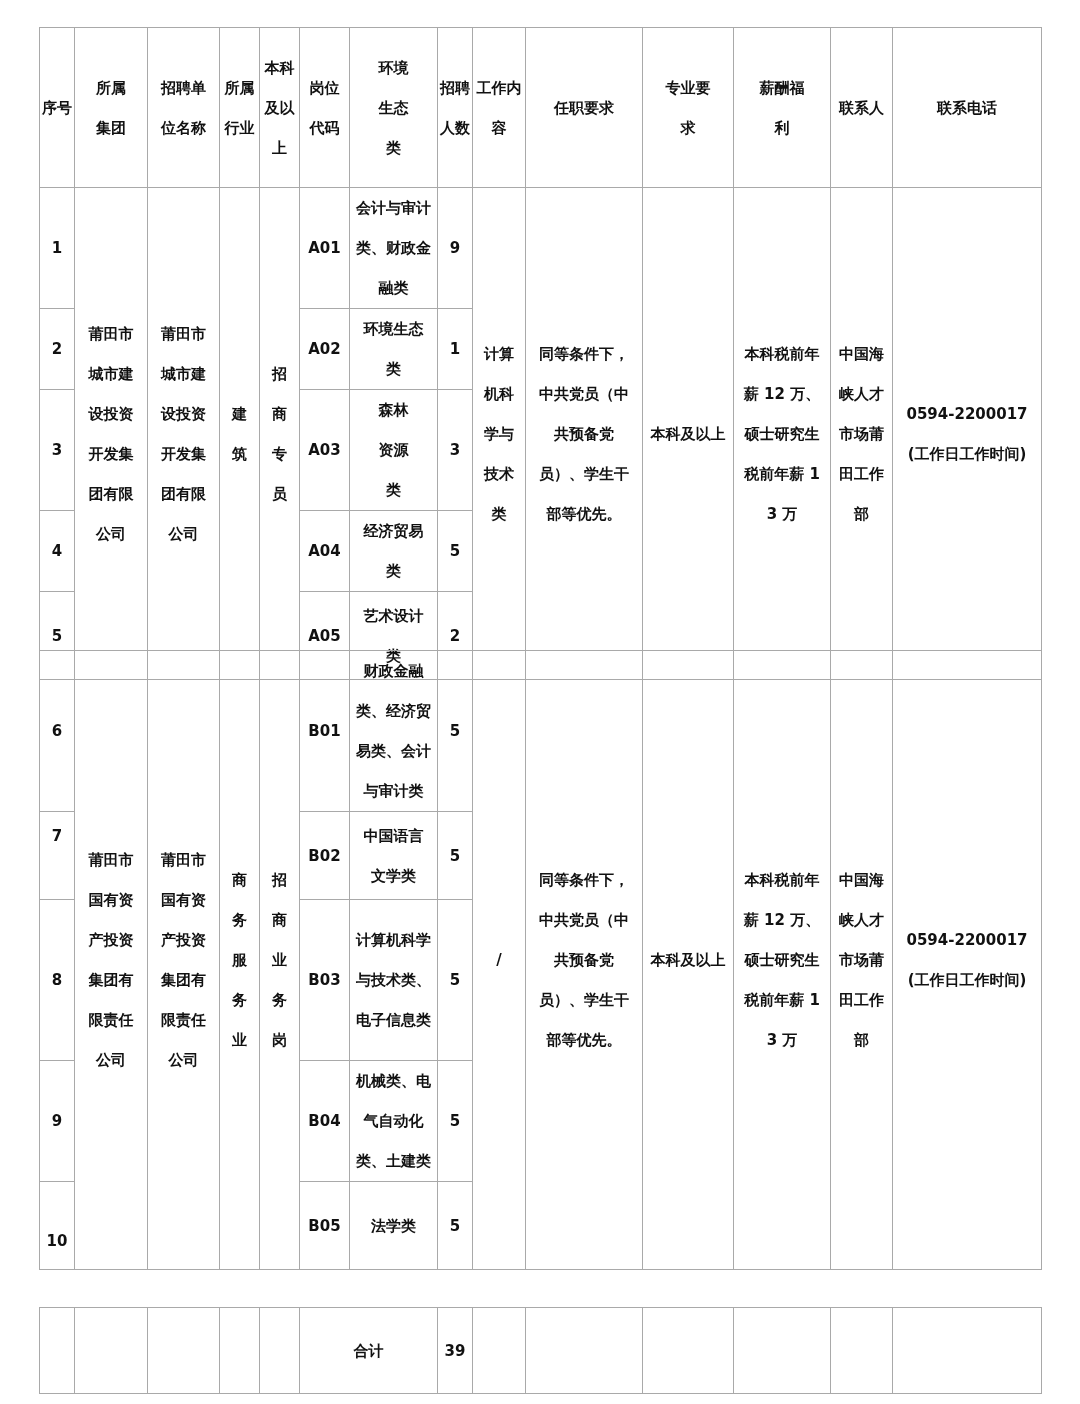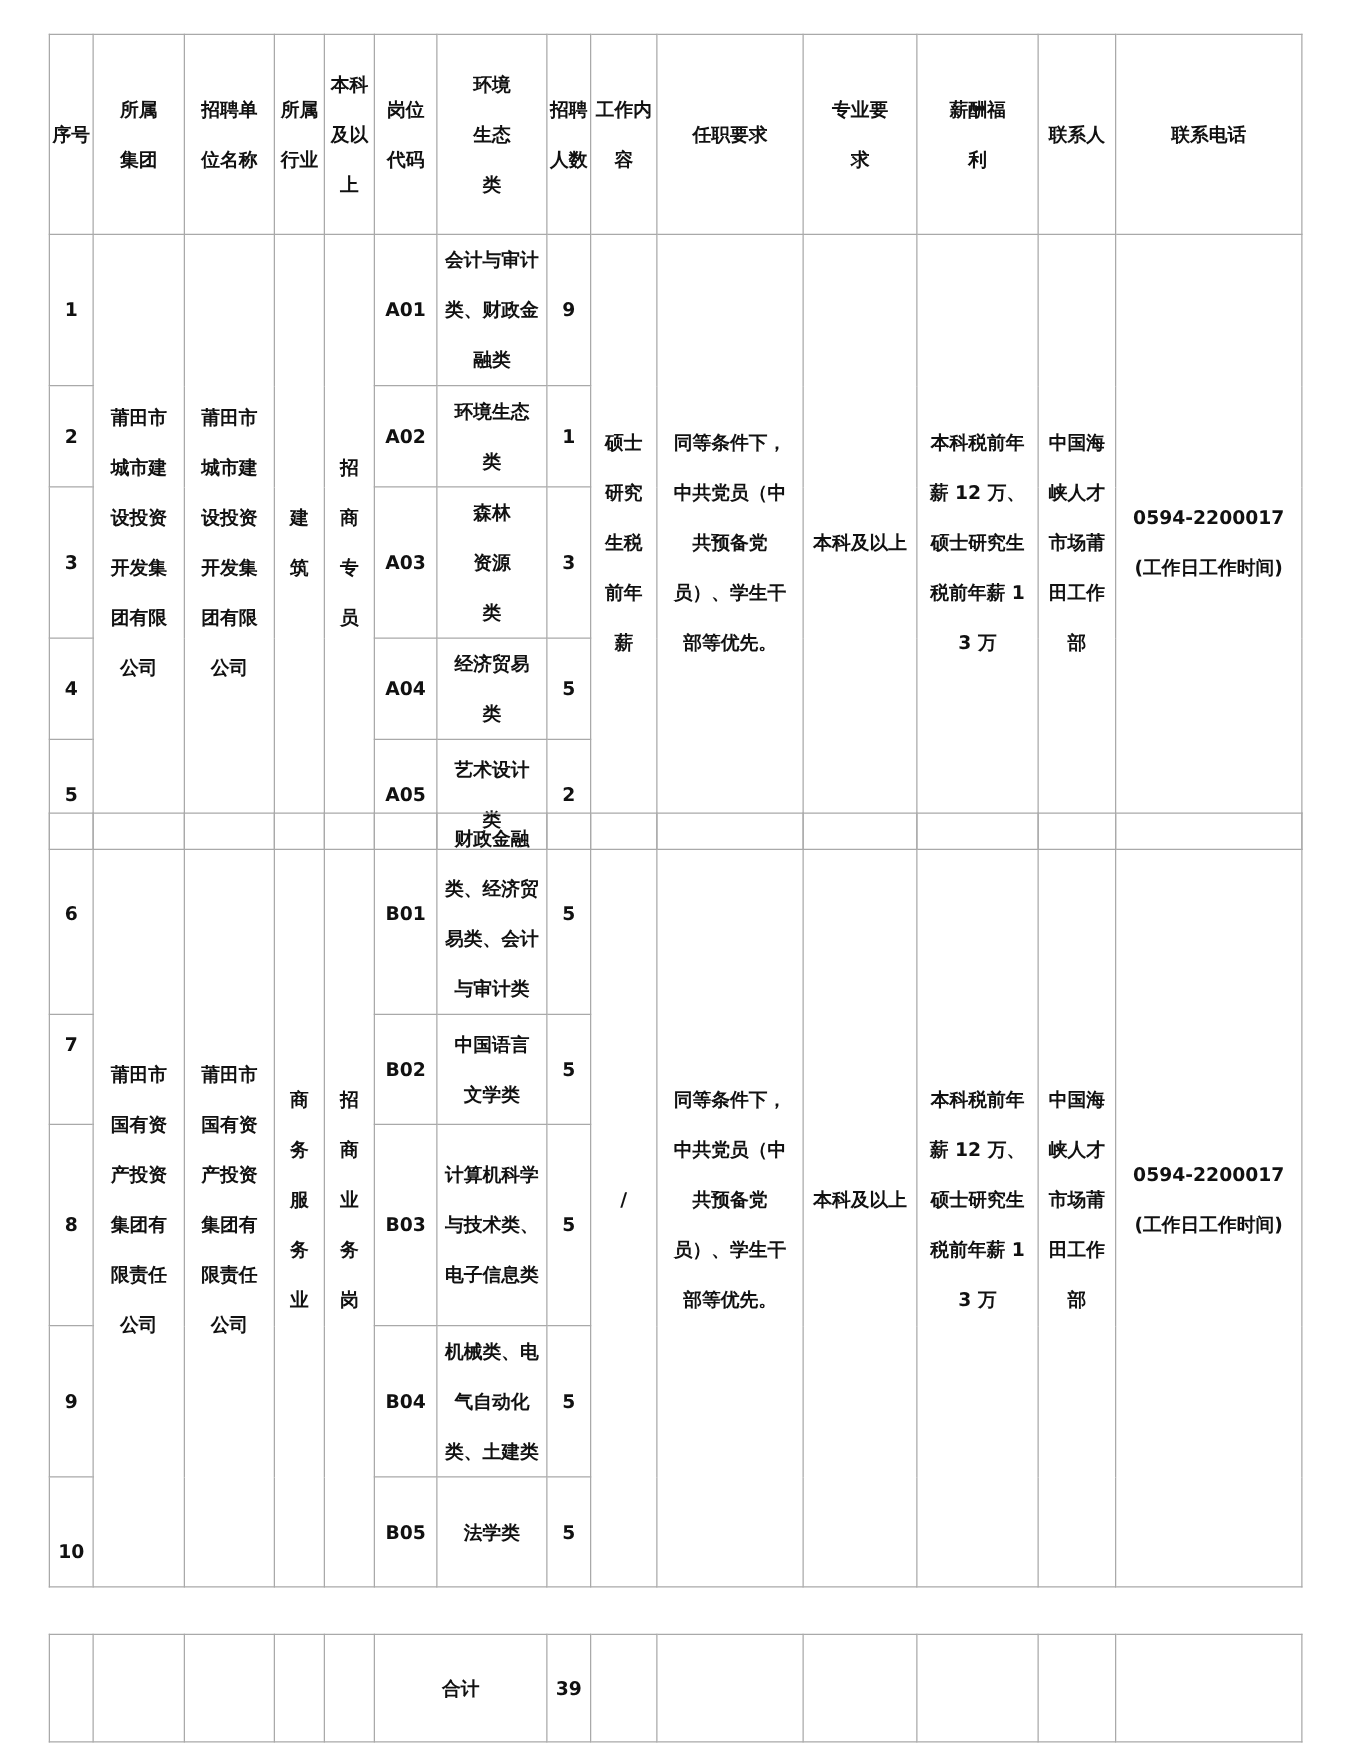--- a/index.html
+++ b/index.html
@@ -51,21 +51,21 @@
   </tr>
   <tr style="height:121px">
     <td>1</td>
     <td rowspan="5" style="padding:0 12px">莆田市城市建设投资开发集团有限公司</td>
     <td rowspan="5" style="padding:0 12px">莆田市城市建设投资开发集团有限公司</td>
     <td rowspan="5" class="narrow" style="padding:0 10px">建筑</td>
     <td rowspan="5" class="narrow" style="padding:0 10px">招商专员</td>
     <td>A01</td>
     <td style="padding:0 6px">会计与审计类、财政金融类</td>
     <td>9</td>
-    <td rowspan="5" style="padding:0 10px">硕士研究生税前年薪</td>
+    <td rowspan="5" style="padding:0 10px">计算机科学与技术类</td>
     <td rowspan="5" style="padding:0 6px">同等条件下，中共党员（中共预备党员）、学生干部等优先。</td>
     <td rowspan="5">本科及以上</td>
     <td rowspan="5" style="padding:0 6px">本科税前年薪 12 万、硕士研究生税前年薪 13 万</td>
     <td rowspan="5" style="padding:0 8px">中国海峡人才市场莆田工作部</td>
     <td rowspan="5" style="padding:0 4px">0594-2200017(工作日工作时间)</td>
   </tr>
   <tr style="height:80px">
     <td>2</td>
     <td>A02</td>
     <td style="padding:0 10px">环境生态类</td>

